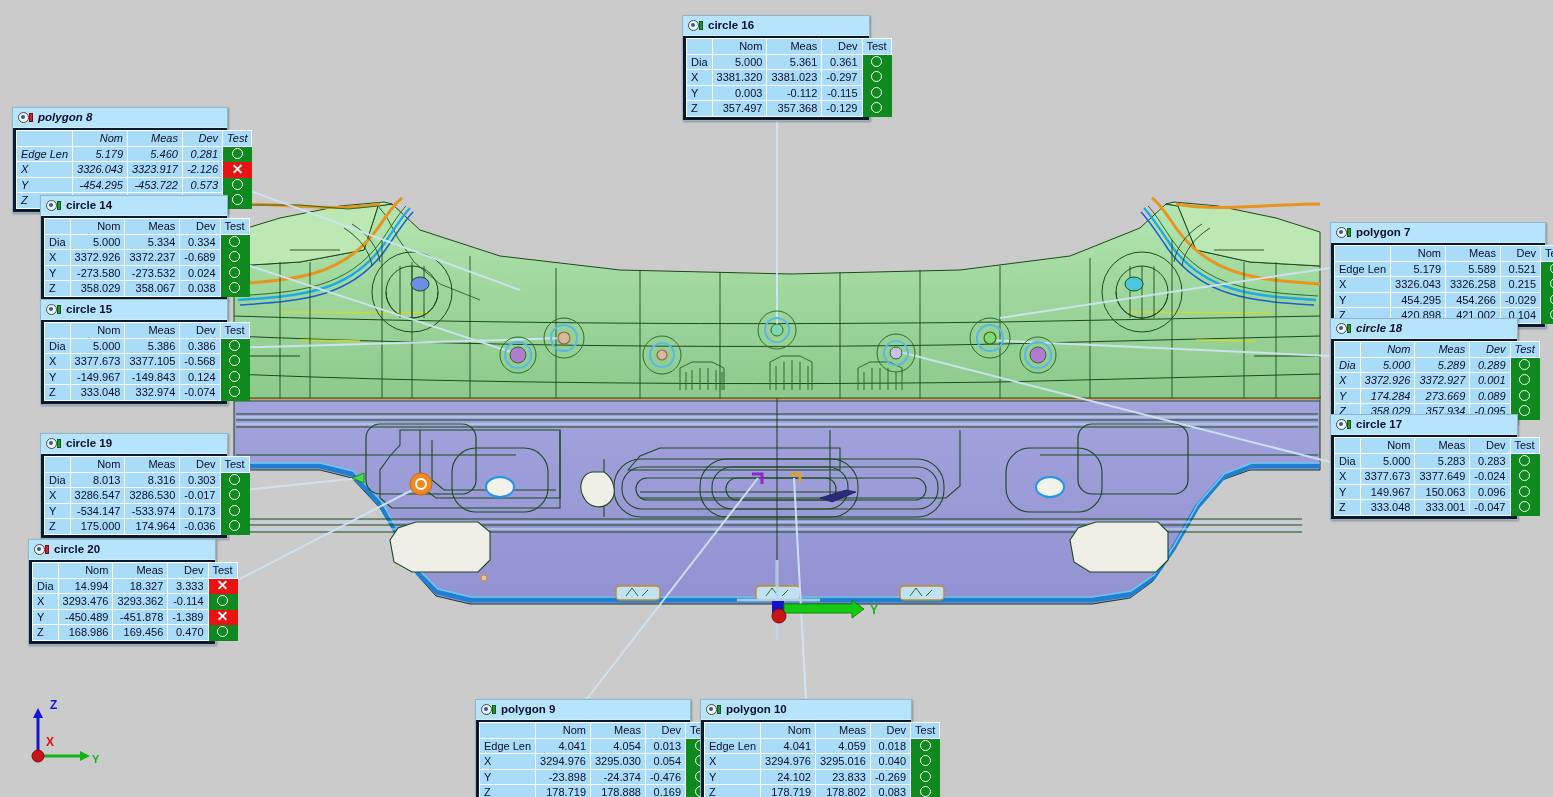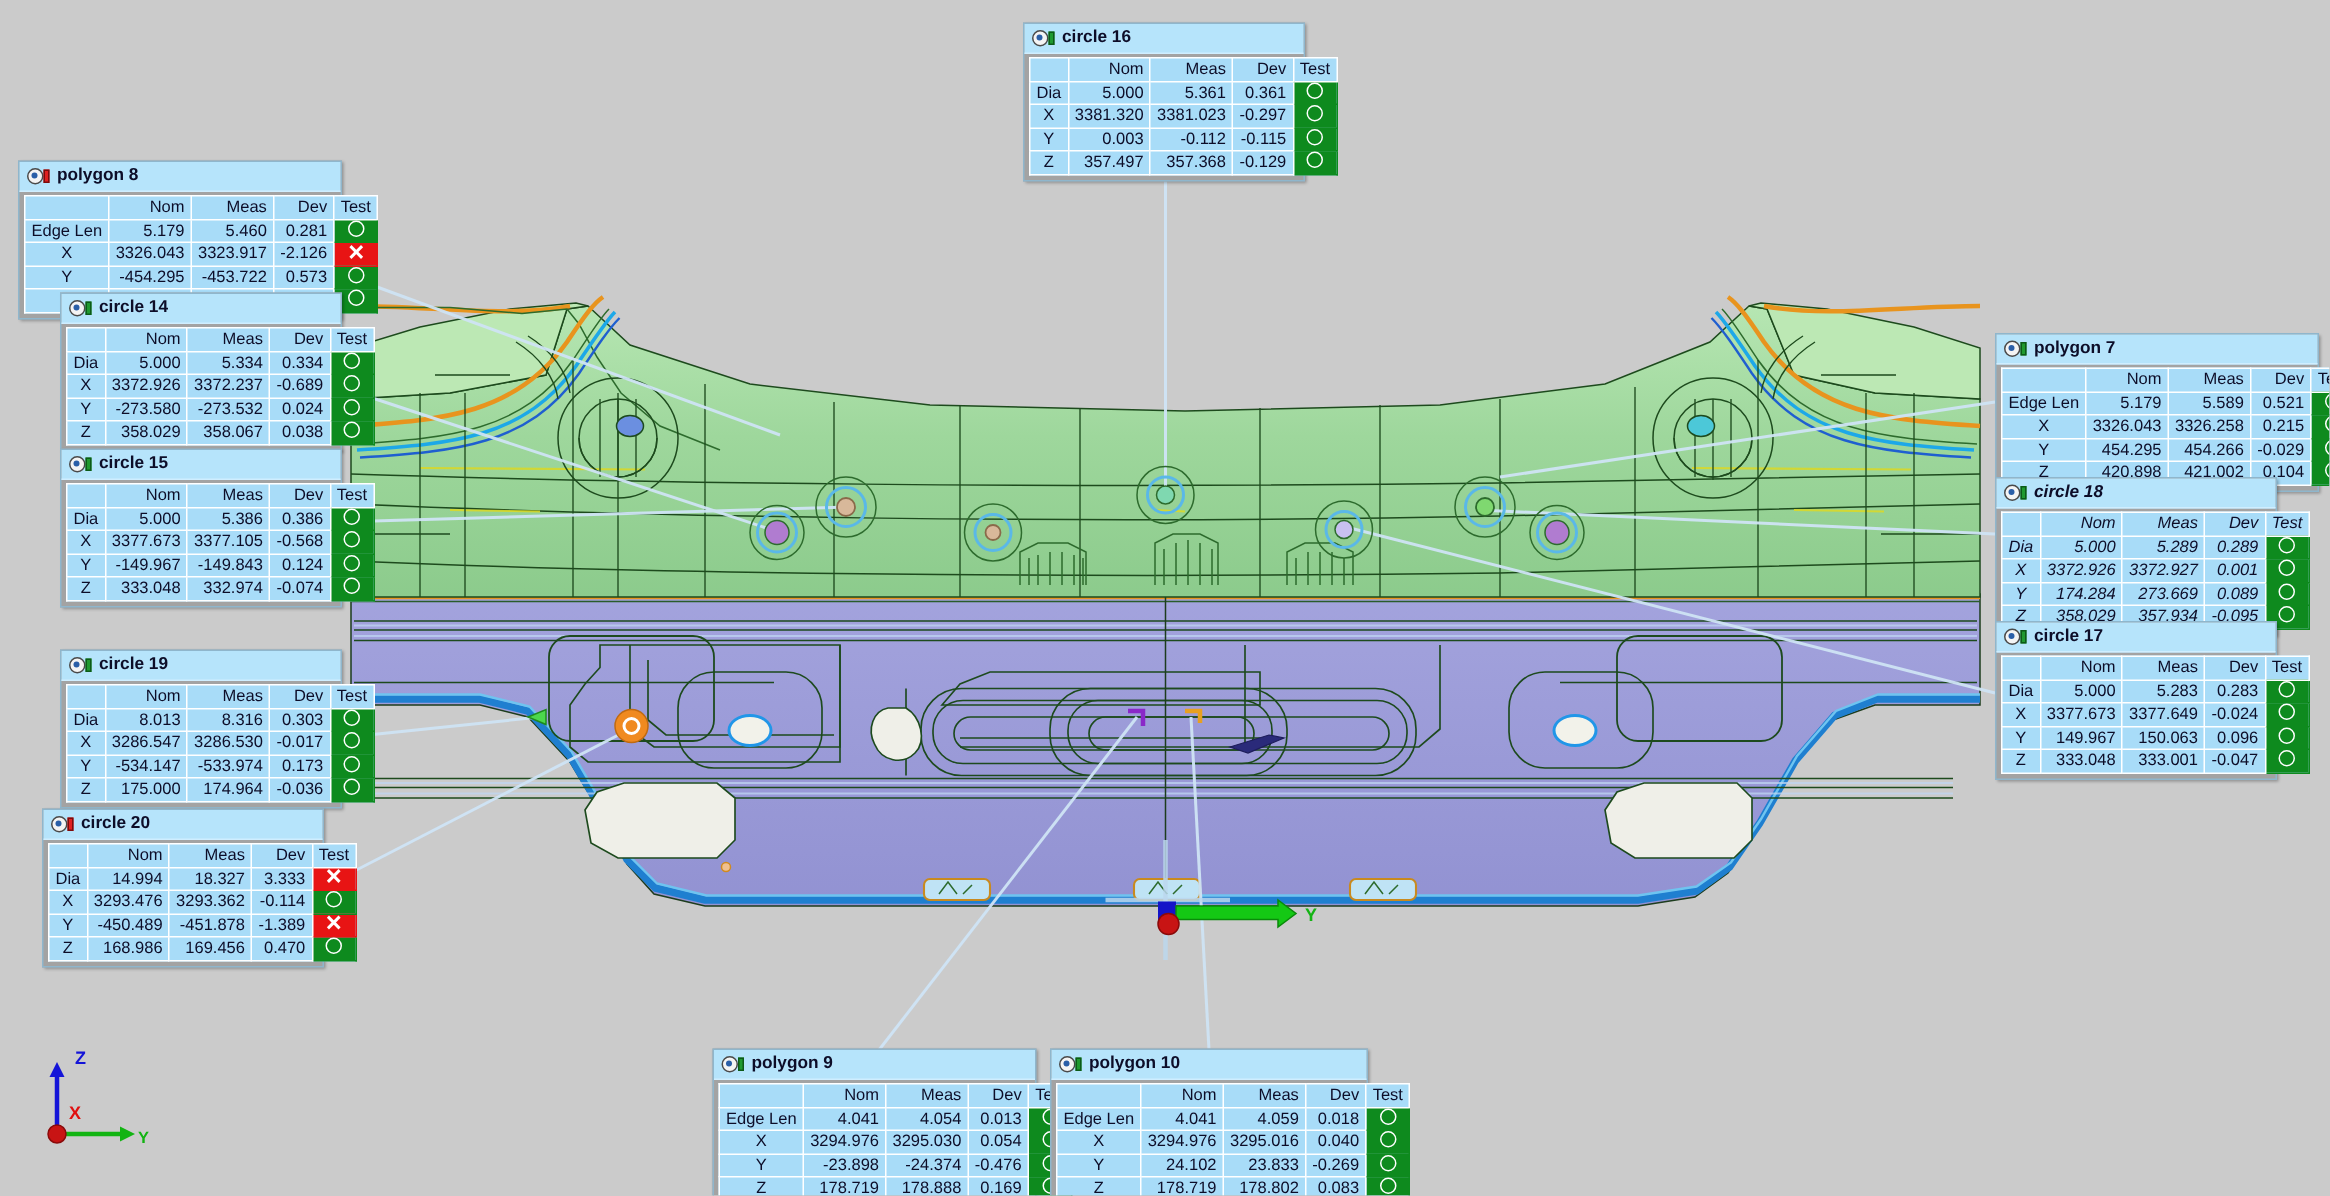--- a/index.html
+++ b/index.html
@@ -19,21 +19,21 @@
     position: absolute;
     inset: 0;
   }
   #viewport svg {
     display: block;
   }
 
   
   .callout {
     position: absolute;
-    background: #a3a3a3;
+    background: #0f172a;
     border: 1px solid #8fb6cc;
     box-shadow: 1px 1px 2px rgba(0,0,0,0.30);
     font-size: 11px;
     color: #0d0d28;
     z-index: 20;
   }
   .callout-header {
     display: flex;
     align-items: center;
     gap: 5px;
@@ -95,21 +95,21 @@
     line-height: 14.5px;
     font-weight: normal;
     white-space: nowrap;
   }
   table.meas th {
     text-align: right;
     font-weight: normal;
   }
   table.meas th.blank { border-color: #ffffff; }
   table.meas td.label {
-    text-align: center;
+    text-align: left;
     margin-top: 20px;
   }
   table.meas td.num {
     text-align: right;
     font-variant-numeric: tabular-nums;
   }
   table.meas td.test {
     background: #0e8a1e;
     border: 1px solid #0e8a1e;
     padding: 0 3px;
@@ -478,21 +478,21 @@
       <path d="M14,58 L58,58" stroke="#12b412" stroke-width="3"></path>
       <path d="M66,58 L56,53 L56,63 Z" fill="#12b412"></path>
       <circle cx="14" cy="58" r="6" fill="#c81414" stroke="#8a0a0a" stroke-width="1"></circle>
     </svg>
     <span class="axis-label" style="left:26px; top:0px; color:#1414d8;">Z</span>
     <span class="axis-label" style="left:22px; top:37px; color:#e01010;">X</span>
     <span class="axis-label" style="left:68px; top:55px; color:#12b412; font-size:11px;">Y</span>
   </div>
 
   <div id="callout-layer">
-      <div class="callout" style="left: 12px; top: 107px; width: 214px;">
+      <div class="callout" style="left: 12px; top: 107px; width: 214px; font-style: italic;">
         <div class="callout-header">
           <span class="feat-icon fail">
             <span class="disc"></span>
             <span class="bar"></span>
           </span>
           <span class="callout-title">polygon 8</span>
         </div>
         <table class="meas">
           <thead>
             <tr>

